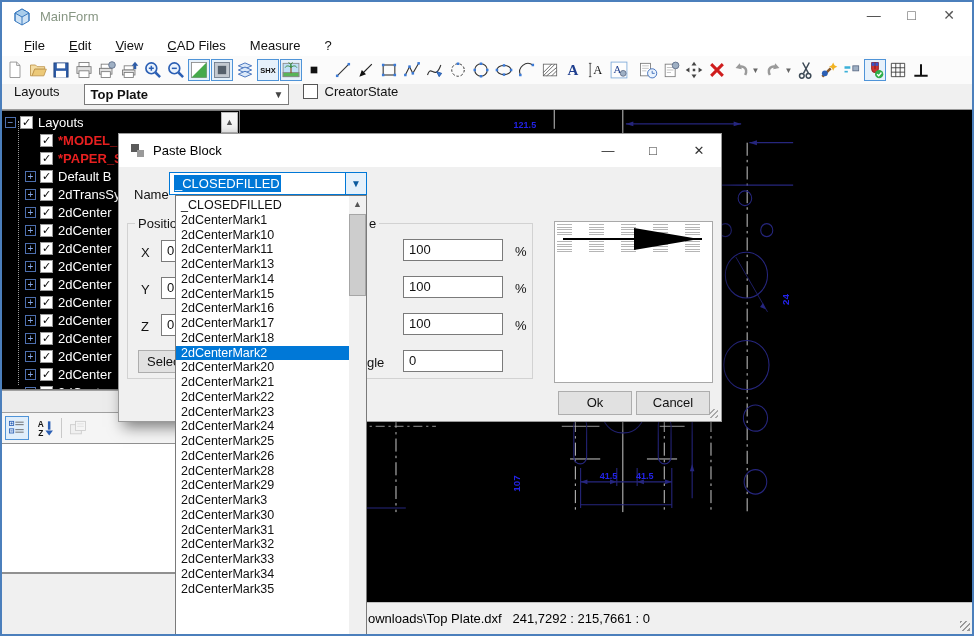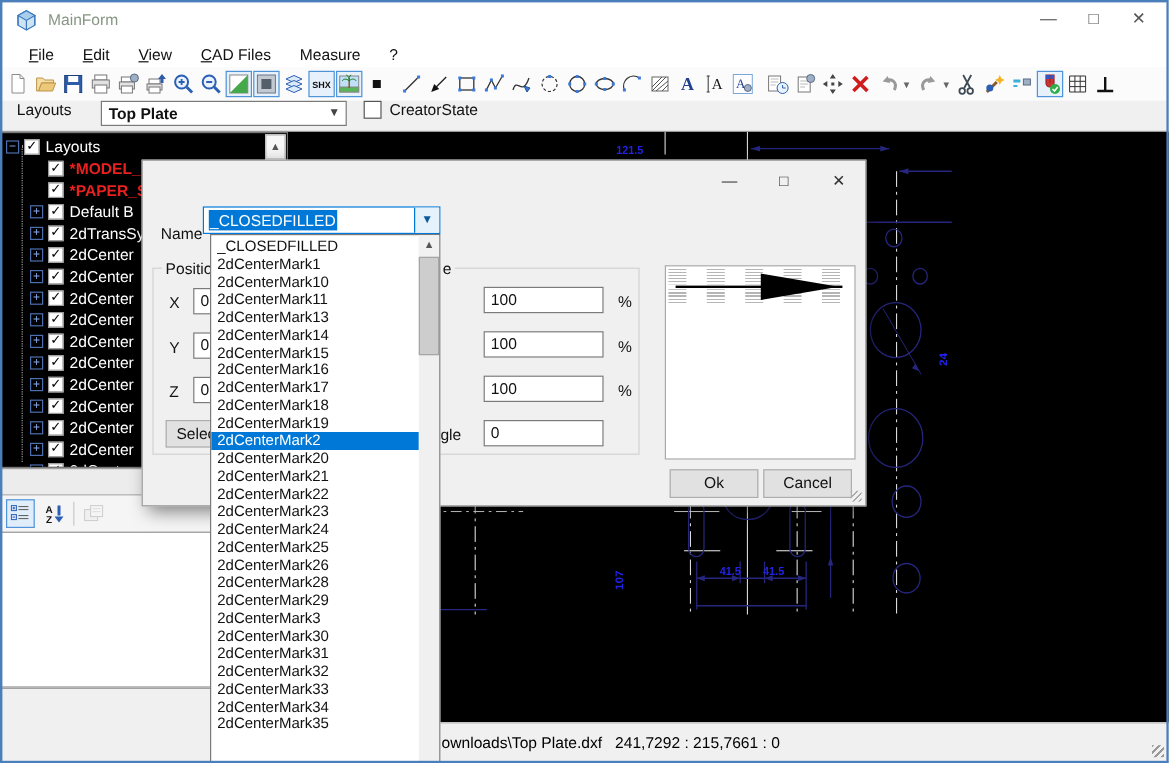--- a/index.html
+++ b/index.html
@@ -613,20 +613,27 @@
   </div>
 <div id="propgrid" class="abs"></div>
 <div id="propdesc" class="abs"></div>
 
 <div id="statusbar" class="abs">
   <span id="statustext">ownloads\Top Plate.dxf   241,7292 : 215,7661 : 0</span>
   <div id="grip"></div>
 </div>
 
 <div id="dialog" class="abs">
+  <div id="dlgtitle" class="abs">
+    <span id="dlgicon">
+        <span class="a"></span>
+        <span class="b"></span>
+      </span>
+    <span id="dlgname">Paste Block</span>
+  </div>
   <span class="dbtn" style="left:474px">—</span>
   <span class="dbtn" style="left:519px">□</span>
   <span class="dbtn" style="left:565px">✕</span>
 
   <span id="namelabel" class="abs">Name</span>
   <span id="namecombo" class="abs">
     <span class="val"><span>_CLOSEDFILLED</span></span>
     <span class="btn">▼</span>
   </span>
 
@@ -681,21 +688,20 @@
         <div class="ddi" style="margin-right:17px">_CLOSEDFILLED</div>
         <div class="ddi" style="margin-right:17px">2dCenterMark1</div>
         <div class="ddi" style="margin-right:17px">2dCenterMark10</div>
         <div class="ddi" style="margin-right:17px">2dCenterMark11</div>
         <div class="ddi" style="margin-right:17px">2dCenterMark13</div>
         <div class="ddi" style="margin-right:17px">2dCenterMark14</div>
         <div class="ddi" style="margin-right:2px">2dCenterMark15</div>
         <div class="ddi" style="margin-right:17px">2dCenterMark16</div>
         <div class="ddi" style="margin-right:17px">2dCenterMark17</div>
         <div class="ddi" style="margin-right:17px">2dCenterMark18</div>
-        <div class="ddi" style="margin-right:17px">2dCenterMark19</div>
         <div class="ddi sel" style="margin-right:17px">2dCenterMark2</div>
         <div class="ddi" style="margin-right:17px">2dCenterMark20</div>
         <div class="ddi" style="margin-right:17px">2dCenterMark21</div>
         <div class="ddi" style="margin-right:16px">2dCenterMark22</div>
         <div class="ddi" style="margin-right:17px">2dCenterMark23</div>
         <div class="ddi" style="margin-right:17px">2dCenterMark24</div>
         <div class="ddi" style="margin-right:17px">2dCenterMark25</div>
         <div class="ddi" style="margin-right:17px">2dCenterMark26</div>
         <div class="ddi" style="margin-right:17px">2dCenterMark28</div>
         <div class="ddi" style="margin-right:17px">2dCenterMark29</div>

